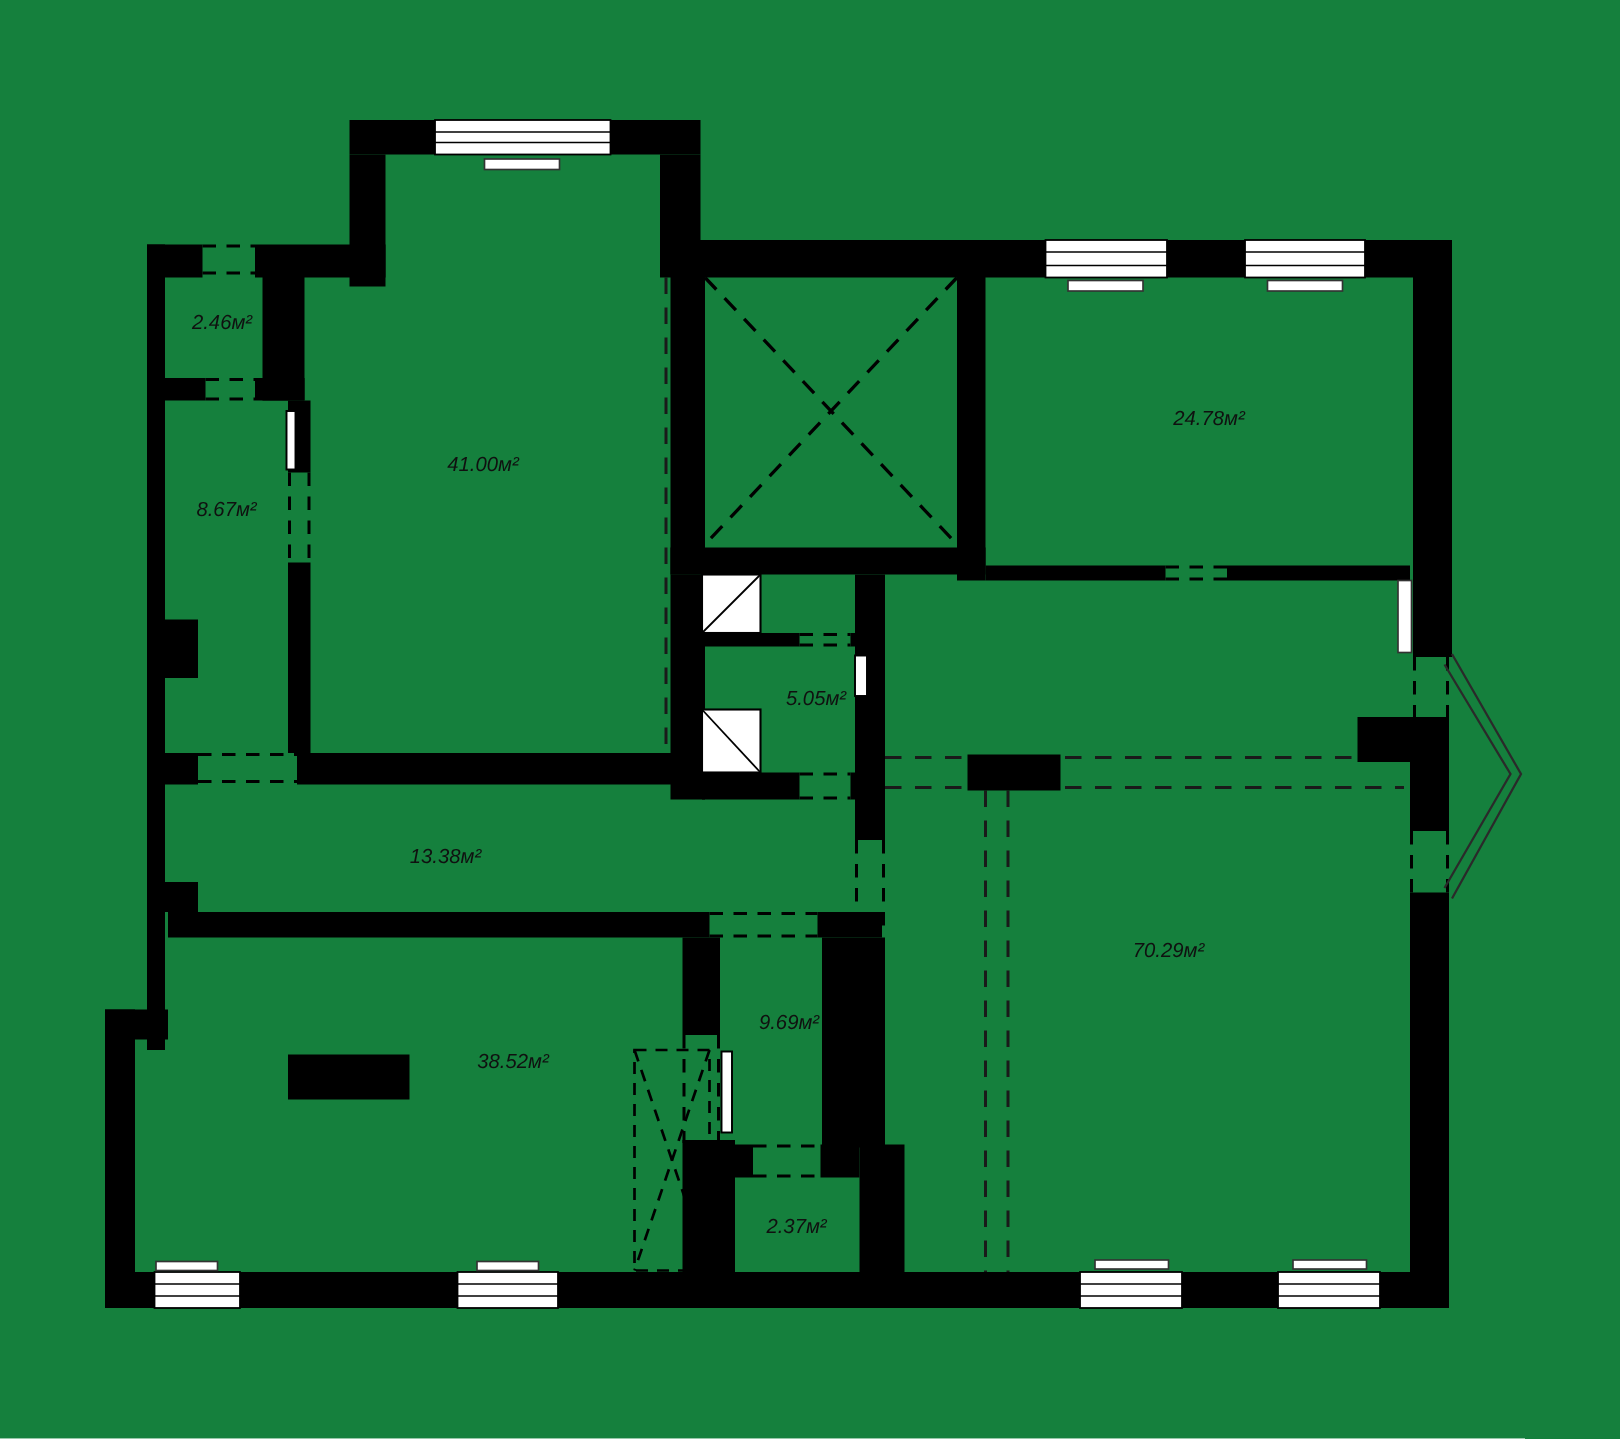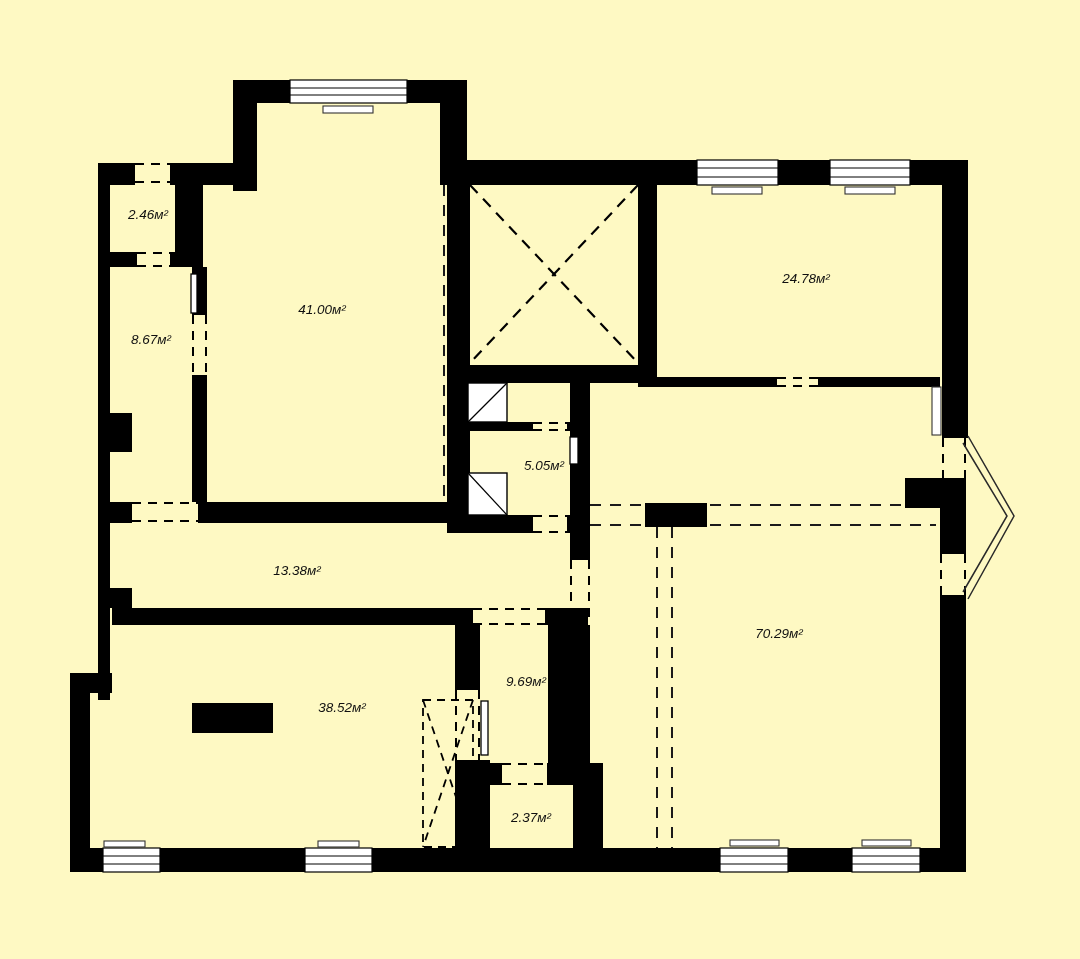--- a/index.html
+++ b/index.html
@@ -1,19 +1,19 @@
 <!DOCTYPE html>
 <html><head>
 <meta charset="utf-8">
 <style>
   html,body{margin:0;padding:0;background:#ffffff;}
   .plan-wrap{
     position:relative;
     width:1080px;height:959px;
-    background:#fef9c3;
+    background:#15803d;
     font-family:"Liberation Sans", sans-serif;
   }
   svg{position:absolute;left:0;top:0;}
   .wall{fill:#000000;stroke:none;}
   .win{fill:#ffffff;stroke:#000000;stroke-width:1.2;}
   .winline{stroke:#000000;stroke-width:1;}
   .sill{fill:#ffffff;stroke:#333333;stroke-width:1.1;}
   .dash{stroke:#000000;stroke-width:2;fill:none;stroke-dasharray:9 7;}
   .guide{stroke:#1a1a1a;stroke-width:2;fill:none;stroke-dasharray:11 9;}
   .xline{stroke:#000000;stroke-width:2.2;fill:none;stroke-dasharray:11 8;}

